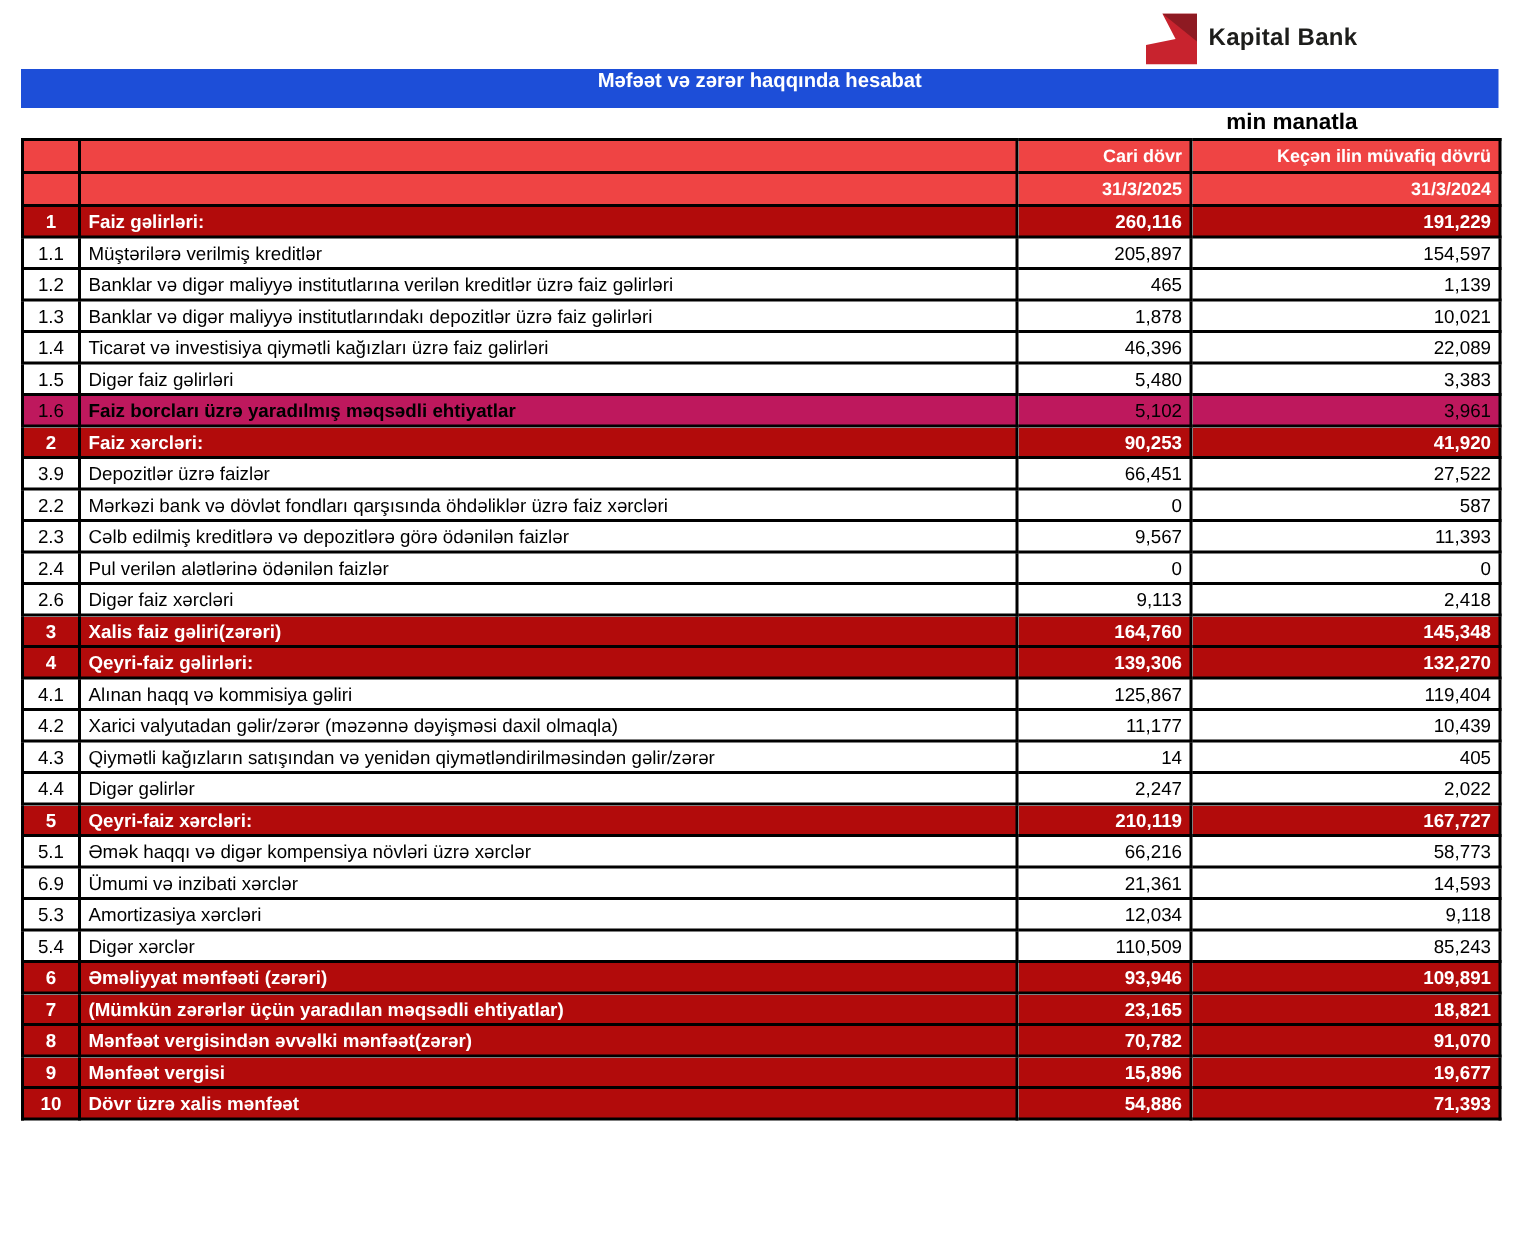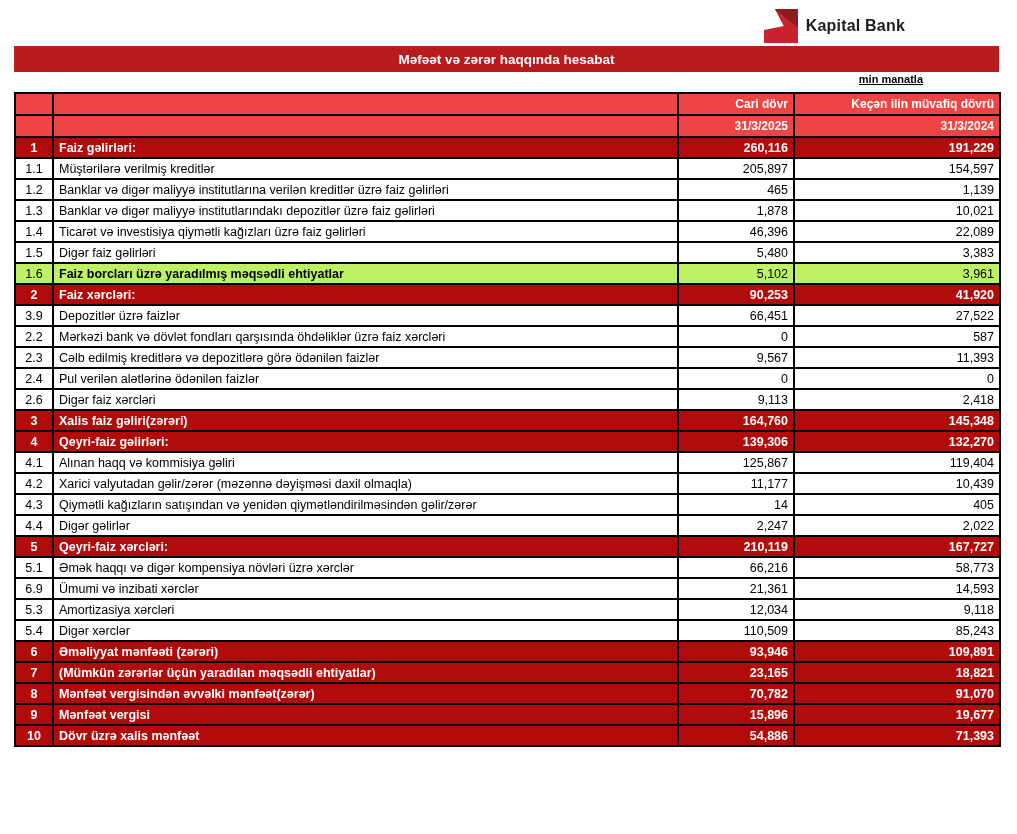--- a/index.html
+++ b/index.html
@@ -16,29 +16,29 @@
   .logo-row {
     position:absolute; top:9px; right:18px;
     display:flex; align-items:center; gap:8px;
   }
   .logo-mark { width:34px; height:34px; display:block; }
   .brand-name { font-size:16px; font-weight:700; color:#1d1d1b; letter-spacing:0.2px; }
 
   
   .title-bar {
     position:absolute; top:46px; left:14px; width:985px; height:26px;
-    background:#b91c1c;
-    display:flex; align-items:center; justify-content:center;
+    background:#1d4ed8;
+    display:flex; align-items:flex-start; justify-content:center;
   }
   .title-bar span { color:#ffffff; font-weight:700; font-size:13.5px; }
 
   
   .unit-note {
-    position:absolute; top:73px; right:0;
-    font-size:11px; font-weight:700; color:#000000;text-decoration:underline;
+    position:absolute; top:73px; right:18px;
+    font-size:15px; font-weight:700; color:#000000;
   }
 
   
   table.report {
     position:absolute; top:92px; left:14px;
     width:985px;
     border-collapse:collapse; table-layout:fixed;
     font-size:12.5px;
   }
   table.report td, table.report th {
@@ -57,21 +57,21 @@
   }
   tbody tr { height:21px; }
   td.no    { text-align:center; }
   td.label { text-align:left; }
   td.v1, td.v2 { text-align:right; }
 
   tr.section td {
     background:#b20b0b; color:#ffffff; font-weight:700;
   }
   tr.normal td { background:#ffffff; color:#000000; }
-  tr.bold td   { background:#bef264; color:#000000;margin-top:22px; }
+  tr.bold td   { background:#be185d; color:#000000;margin-top:22px; }
   tr.bold td.label { font-weight:700; }
 </style>
 </head>
 <body>
 
 <div class="page">
 
   <div class="logo-row">
     <svg class="logo-mark" viewBox="0 0 100 100" aria-hidden="true">
       <polygon points="32,0 100,0 100,100 0,100 0,62 58,50" fill="#c8232e"></polygon>

